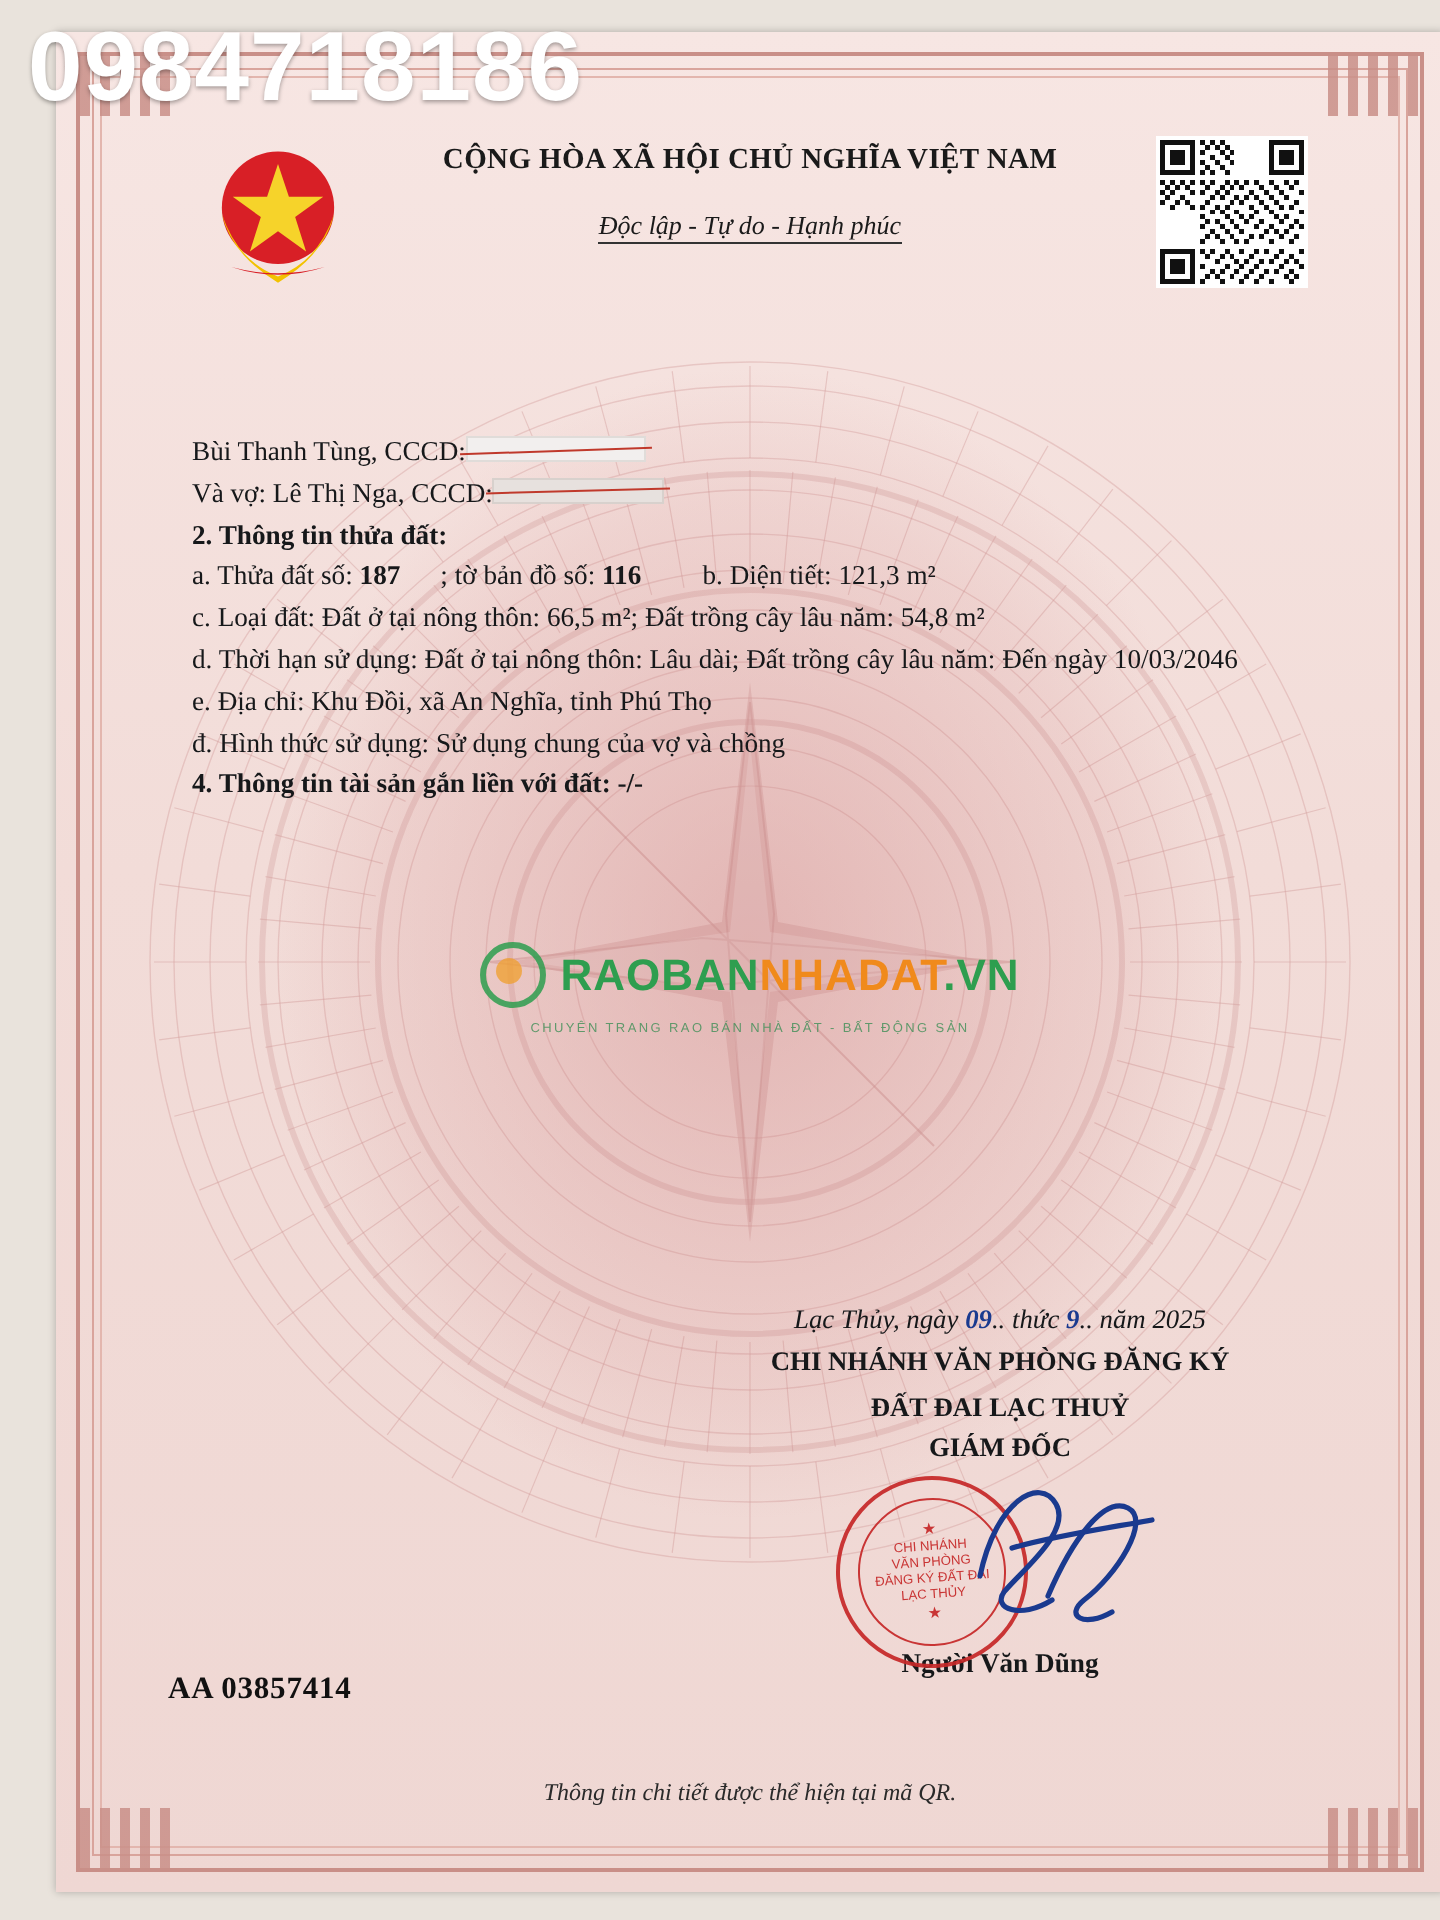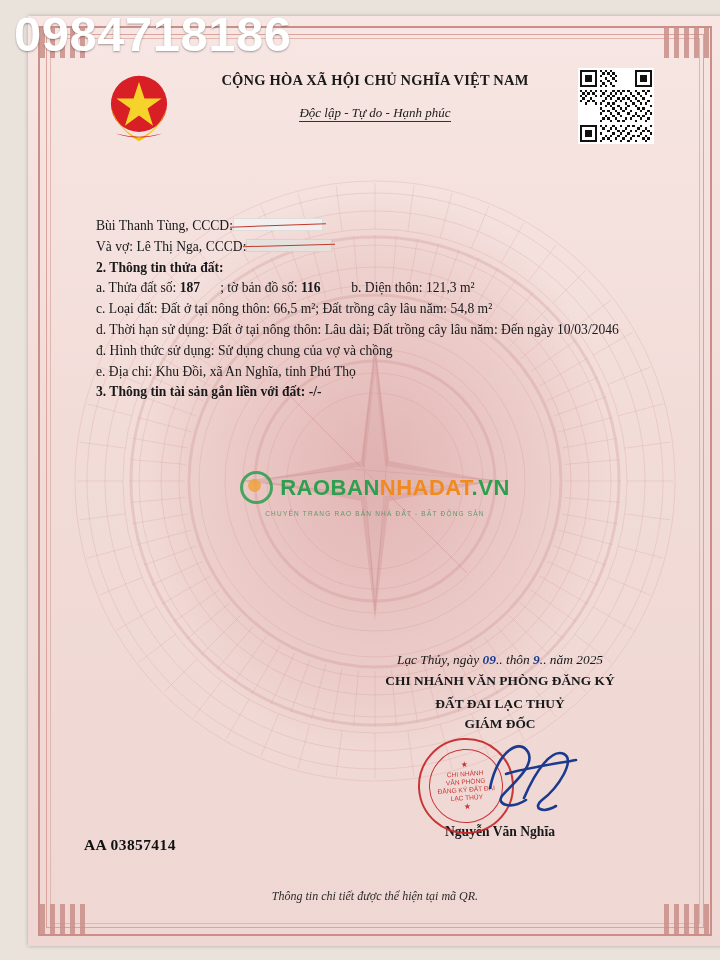--- a/index.html
+++ b/index.html
@@ -601,55 +601,55 @@
       <div>
         <span class="b">2. Thông tin thửa đất:</span>
       </div>
       <div>
         <span>a. Thửa đất số:</span>
         <span class="b">187</span>
         <span class="dots">&nbsp;&nbsp;&nbsp;</span>
         <span>; tờ bản đồ số:</span>
         <span class="b">116</span>
         &nbsp;&nbsp;&nbsp;&nbsp;&nbsp;&nbsp;&nbsp;
-        <span>b. Diện thôn:</span>
+        <span>b. Diện tiết:</span>
         <span>121,3 m²</span>
       </div>
       <div>c. Loại đất: Đất ở tại nông thôn: 66,5 m²; Đất trồng cây lâu năm: 54,8 m²</div>
       <div>d. Thời hạn sử dụng: Đất ở tại nông thôn: Lâu dài; Đất trồng cây lâu năm: Đến ngày 10/03/2046</div>
+      <div>e. Địa chỉ: Khu Đồi, xã An Nghĩa, tỉnh Phú Thọ</div>
       <div>đ. Hình thức sử dụng: Sử dụng chung của vợ và chồng</div>
-      <div>e. Địa chỉ: Khu Đồi, xã An Nghĩa, tỉnh Phú Thọ</div>
       <div>
-        <span class="b">3. Thông tin tài sản gắn liền với đất: -/-</span>
+        <span class="b">4. Thông tin tài sản gắn liền với đất: -/-</span>
       </div>
     </div>
 
     <div class="wm">
       <div class="row">
         <span class="leaf"></span>
         <span class="txt">
           <span class="g">RAOBAN</span><span class="o">NHADAT</span><span class="g">.VN</span>
         </span>
       </div>
       <div class="sub">CHUYÊN TRANG RAO BÁN NHÀ ĐẤT - BẤT ĐỘNG SẢN</div>
     </div>
 
     <div class="sigblock">
       <div class="place">
         <span>Lạc Thủy, ngày</span>
         <span class="hw">09</span>..
-        <span>thôn</span>
+        <span>thức</span>
         <span class="hw">9</span>..
         <span>năm</span>
         <span>2025</span>
       </div>
       <div class="org">CHI NHÁNH VĂN PHÒNG ĐĂNG KÝ</div>
       <div class="org">ĐẤT ĐAI LẠC THUỶ</div>
       <div class="role">GIÁM ĐỐC</div>
-      <div class="name">Nguyễn Văn Nghĩa</div>
+      <div class="name">Người Văn Dũng</div>
     </div>
 
     <div class="stamp">
       <div class="inner">
         <span class="star-s">★</span>
         <span>CHI NHÁNH</span>
         <span>VĂN PHÒNG</span>
         <span>ĐĂNG KÝ ĐẤT ĐAI</span>
         <span>LẠC THỦY</span>
         <span class="star-s">★</span>

